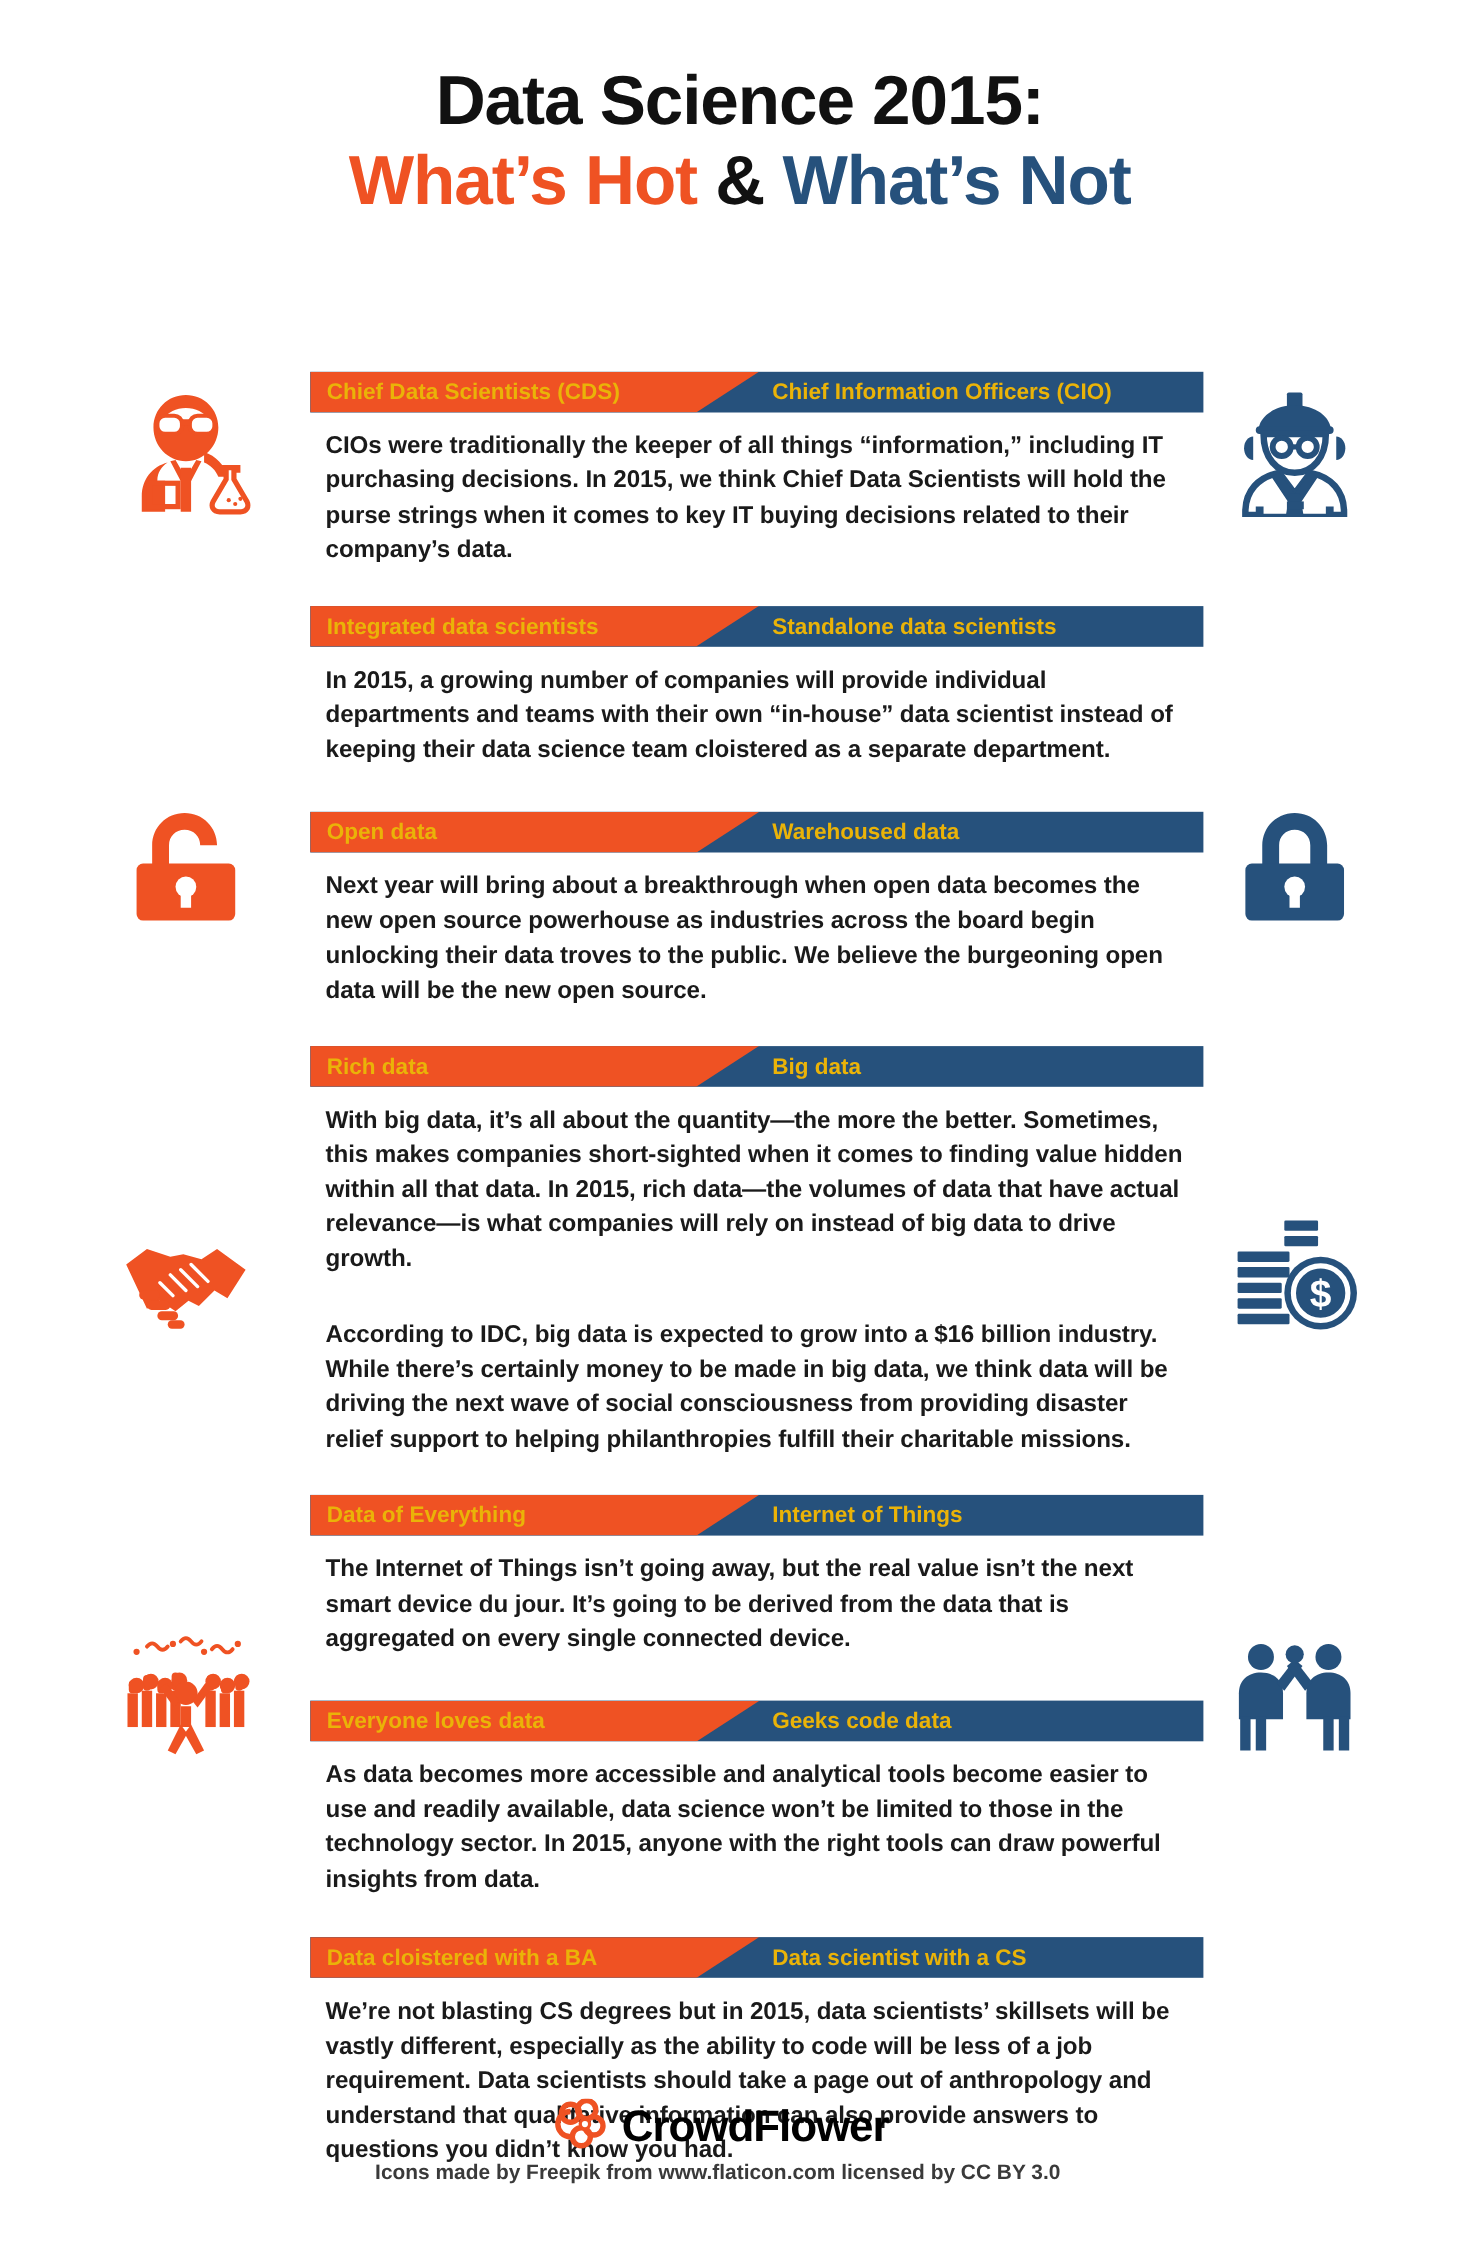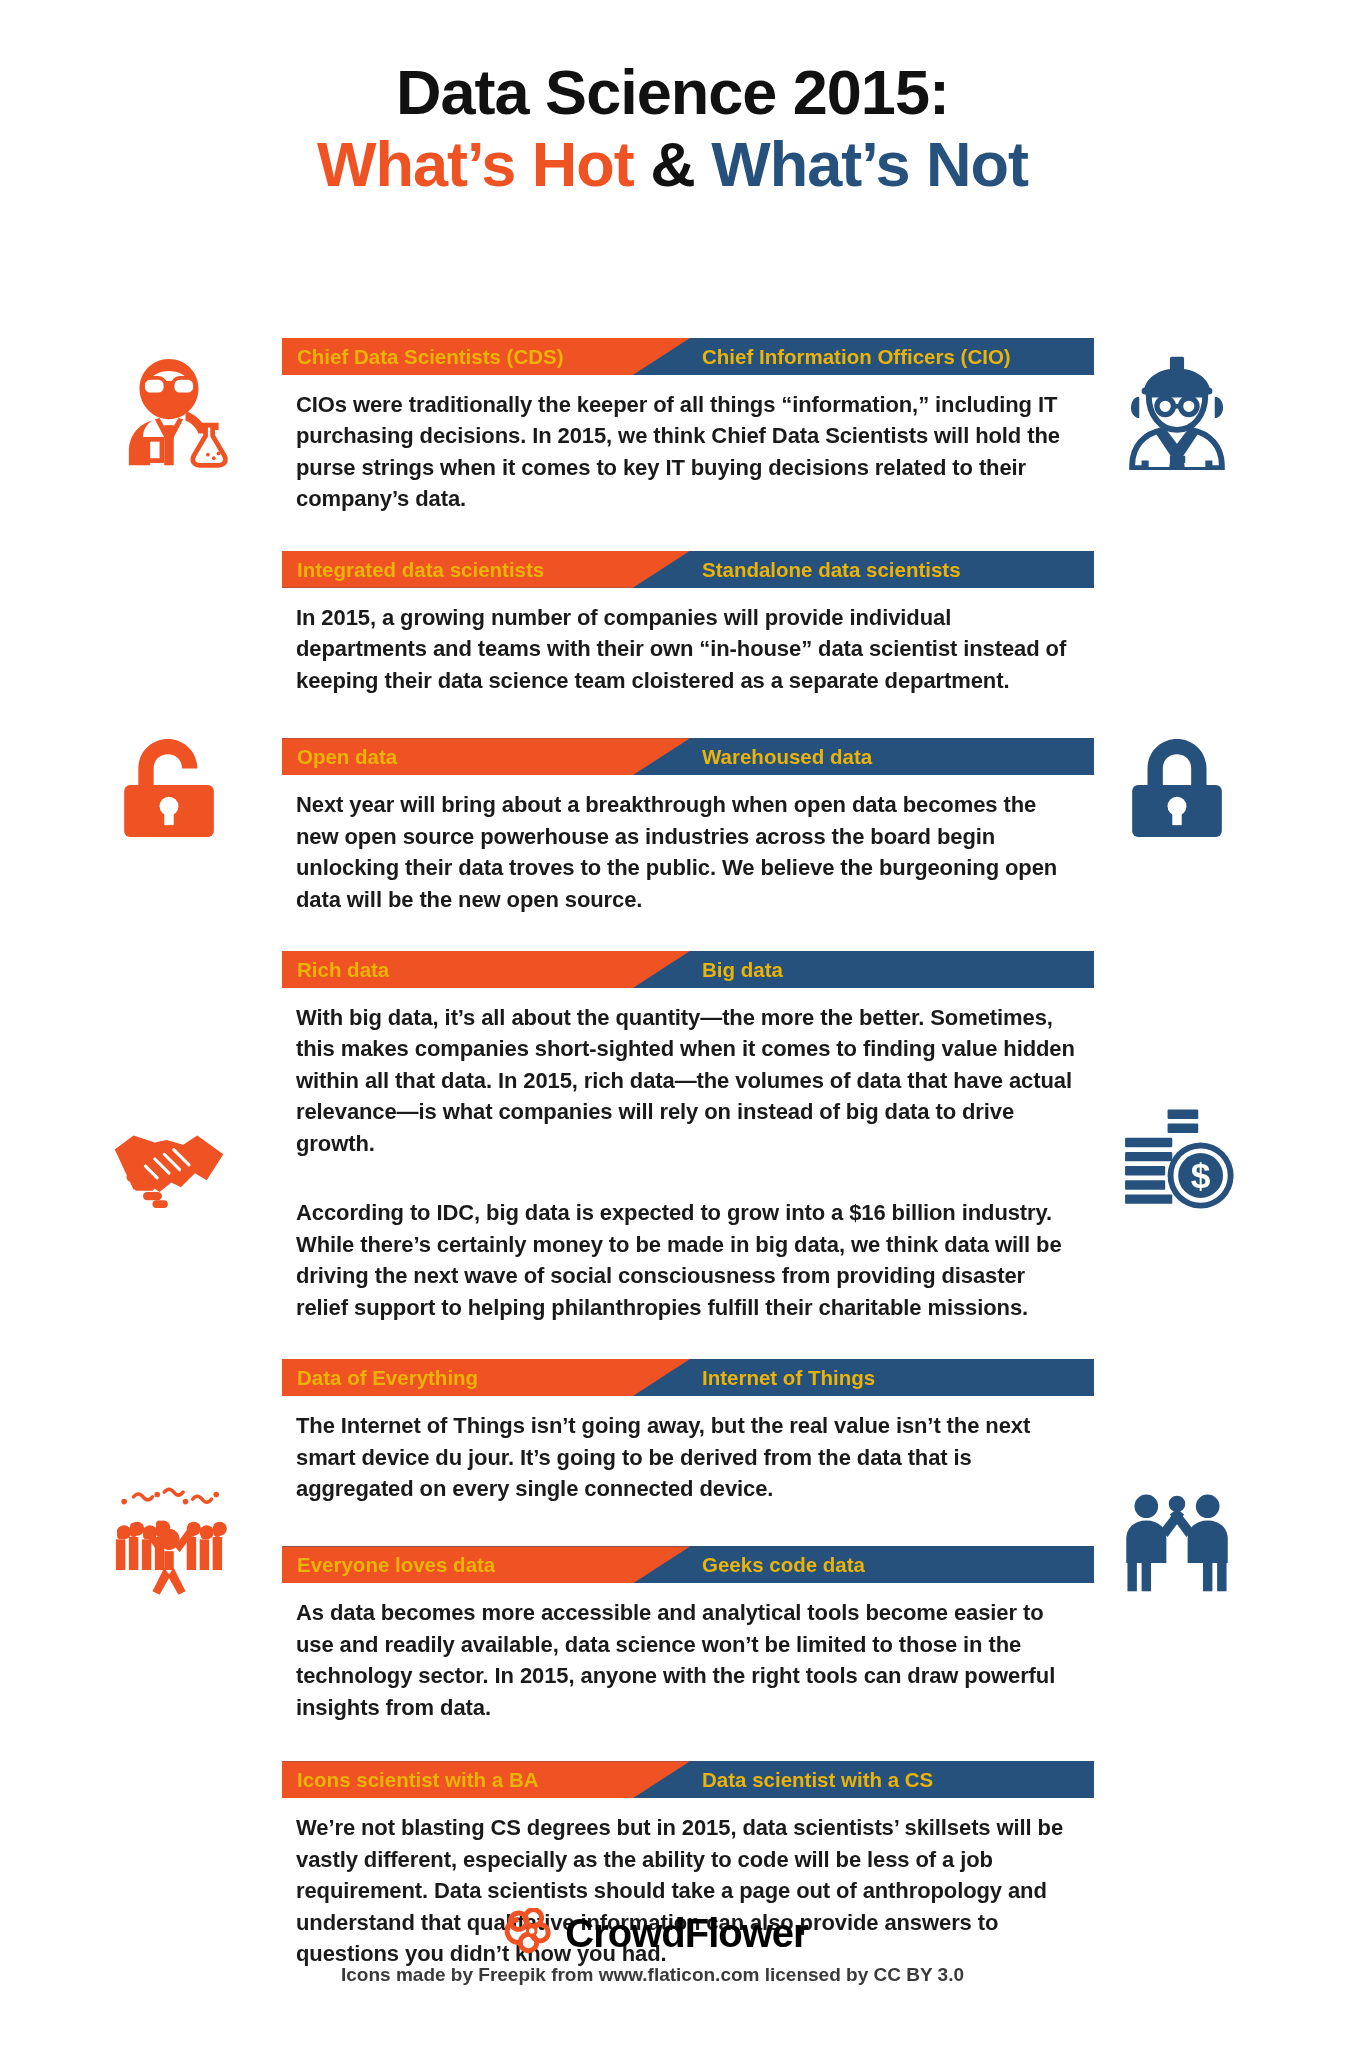--- a/index.html
+++ b/index.html
@@ -342,21 +342,21 @@
         <div class="orange" style="width:408px;clip-path:polygon(0 0,100% 0,86% 100%,0 100%);"></div>
         <span class="hot-label">Everyone loves data</span>
         <span class="not-label">Geeks code data</span>
       </div>
       <p class="body-text">As data becomes more accessible and analytical tools become easier to use and readily available, data science won’t be limited to those in the technology sector. In 2015, anyone with the right tools can draw powerful insights from data.</p>
     </div>
 
     <div class="row">
       <div class="bar">
         <div class="orange" style="width:408px;clip-path:polygon(0 0,100% 0,86% 100%,0 100%);"></div>
-        <span class="hot-label">Icons scientist with a BA</span>
+        <span class="hot-label">Data cloistered with a BA</span>
         <span class="not-label">Data scientist with a CS</span>
       </div>
       <p class="body-text">We’re not blasting CS degrees but in 2015, data scientists’ skillsets will be vastly different, especially as the ability to code will be less of a job requirement. Data scientists should take a page out of anthropology and understand that qualitative information can also provide answers to questions you didn’t know you had.</p>
     </div>
 
   </div>
 
   <div class="footer">
     <div class="logo-row">
       <span>

